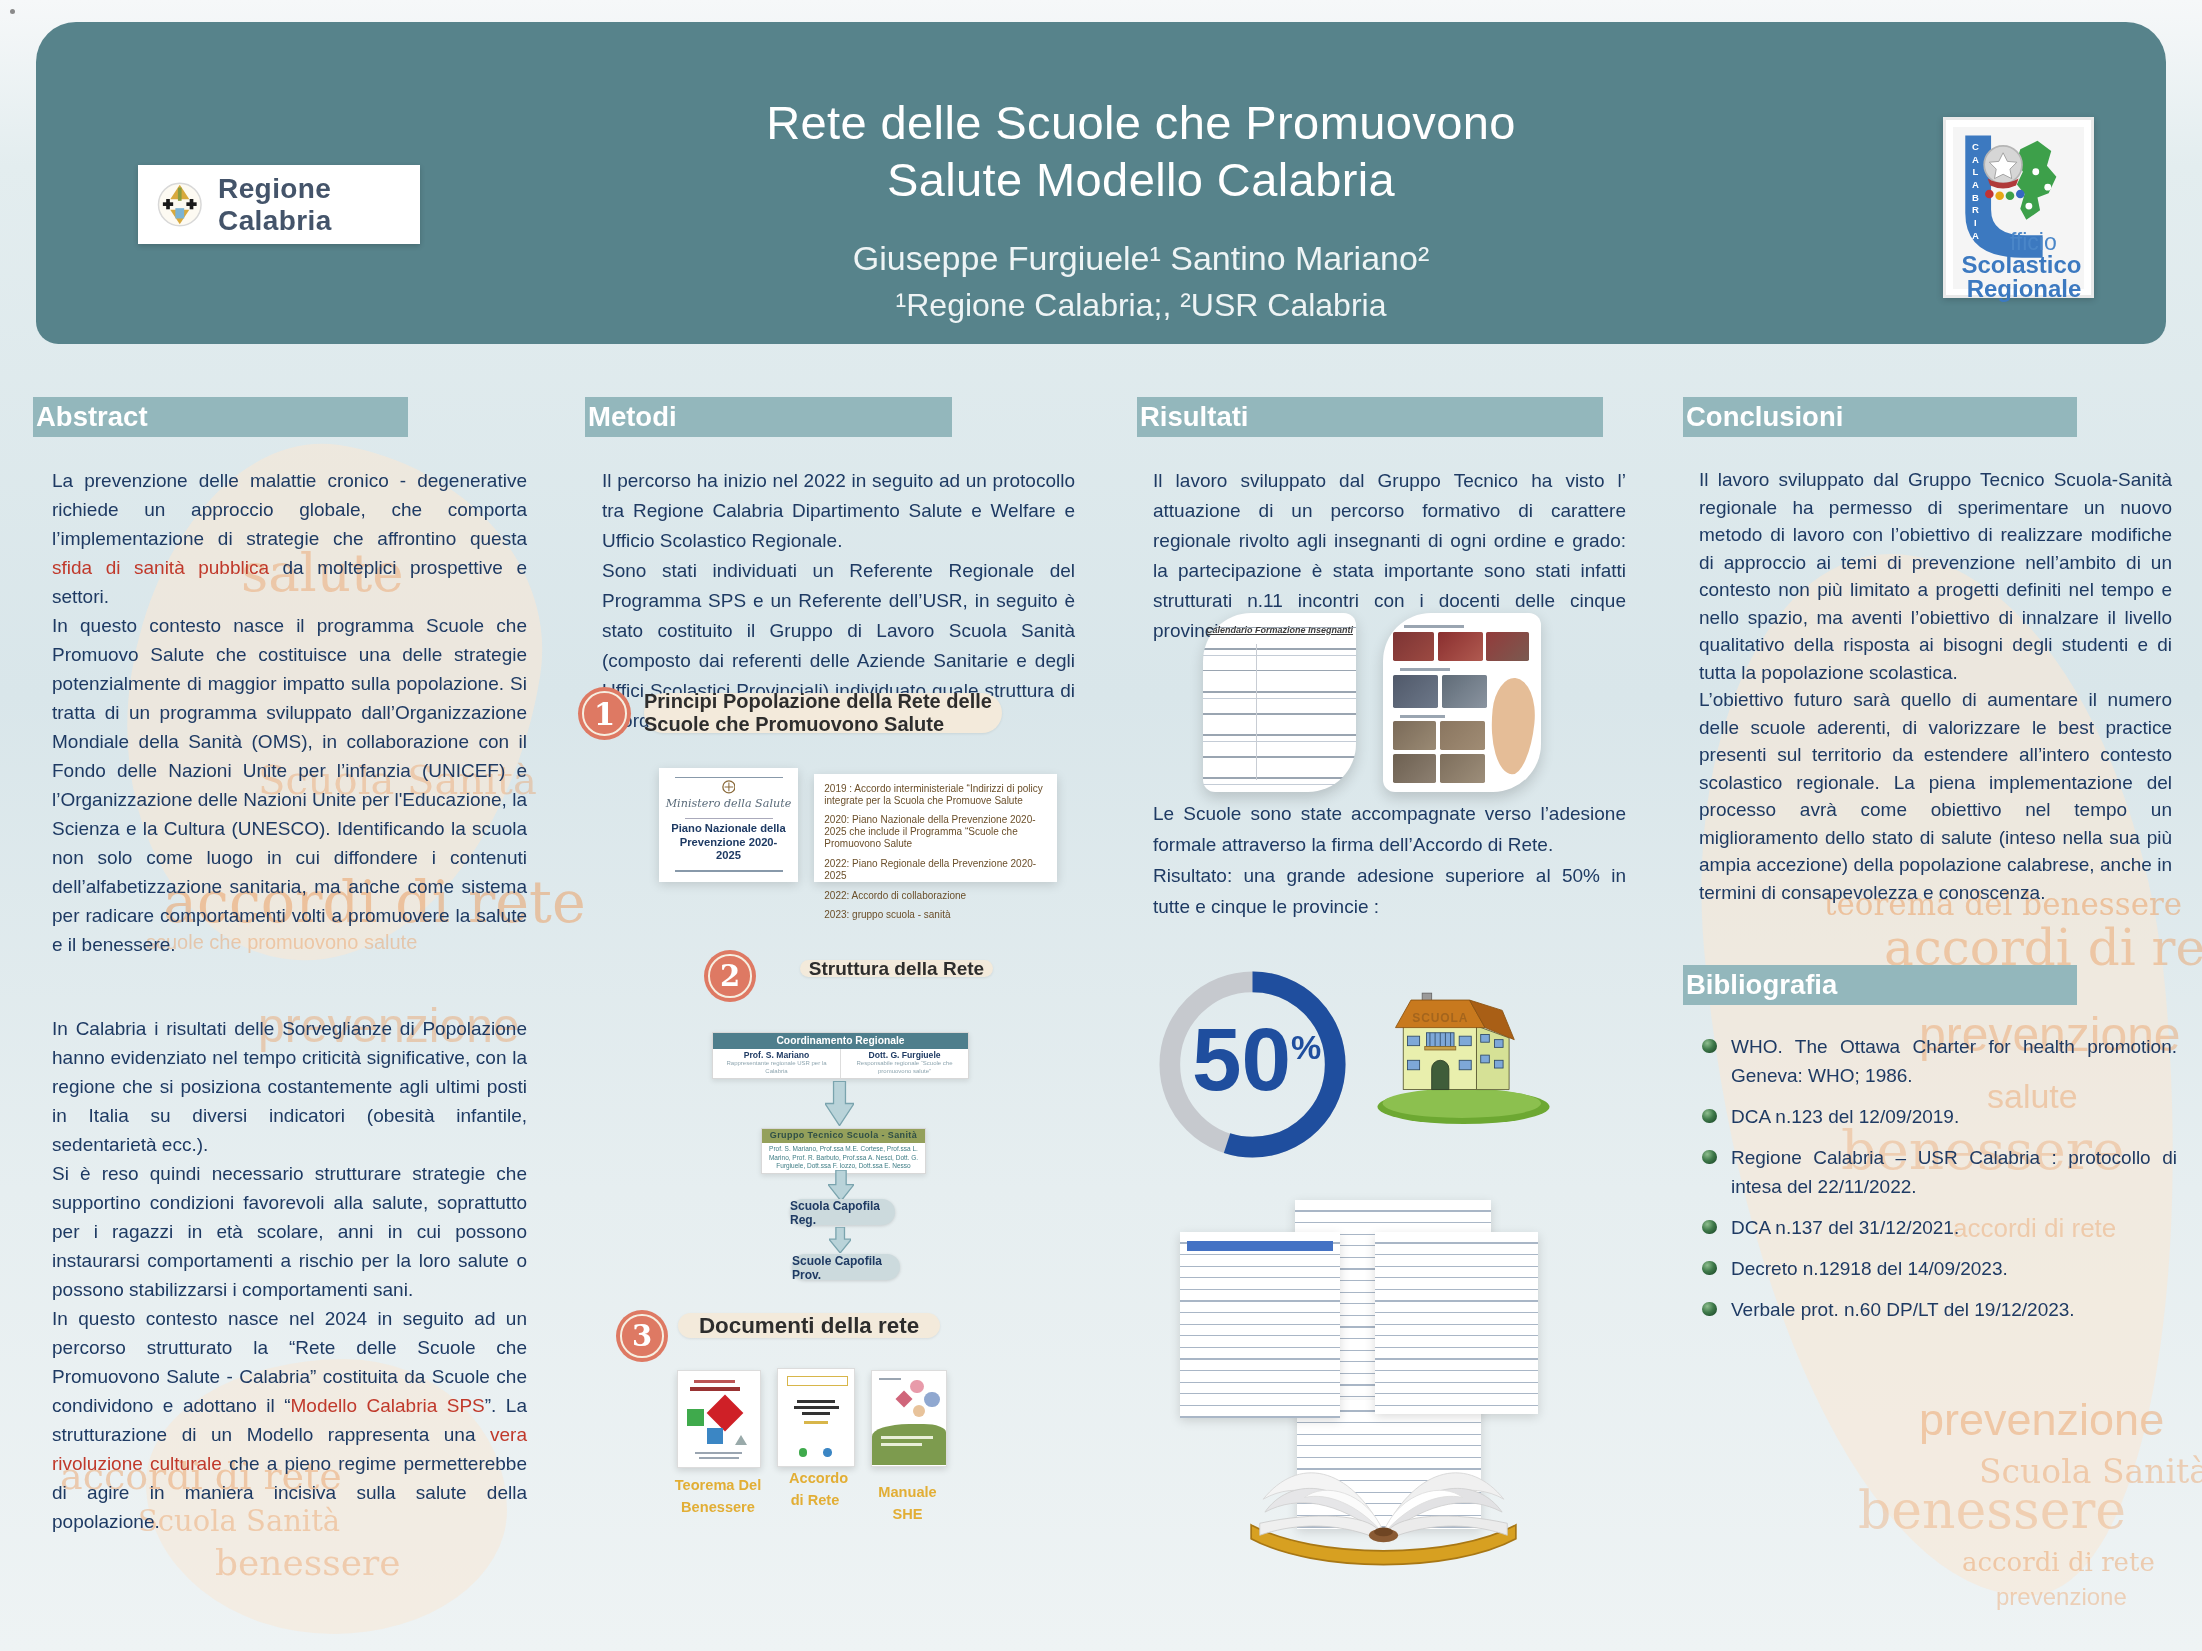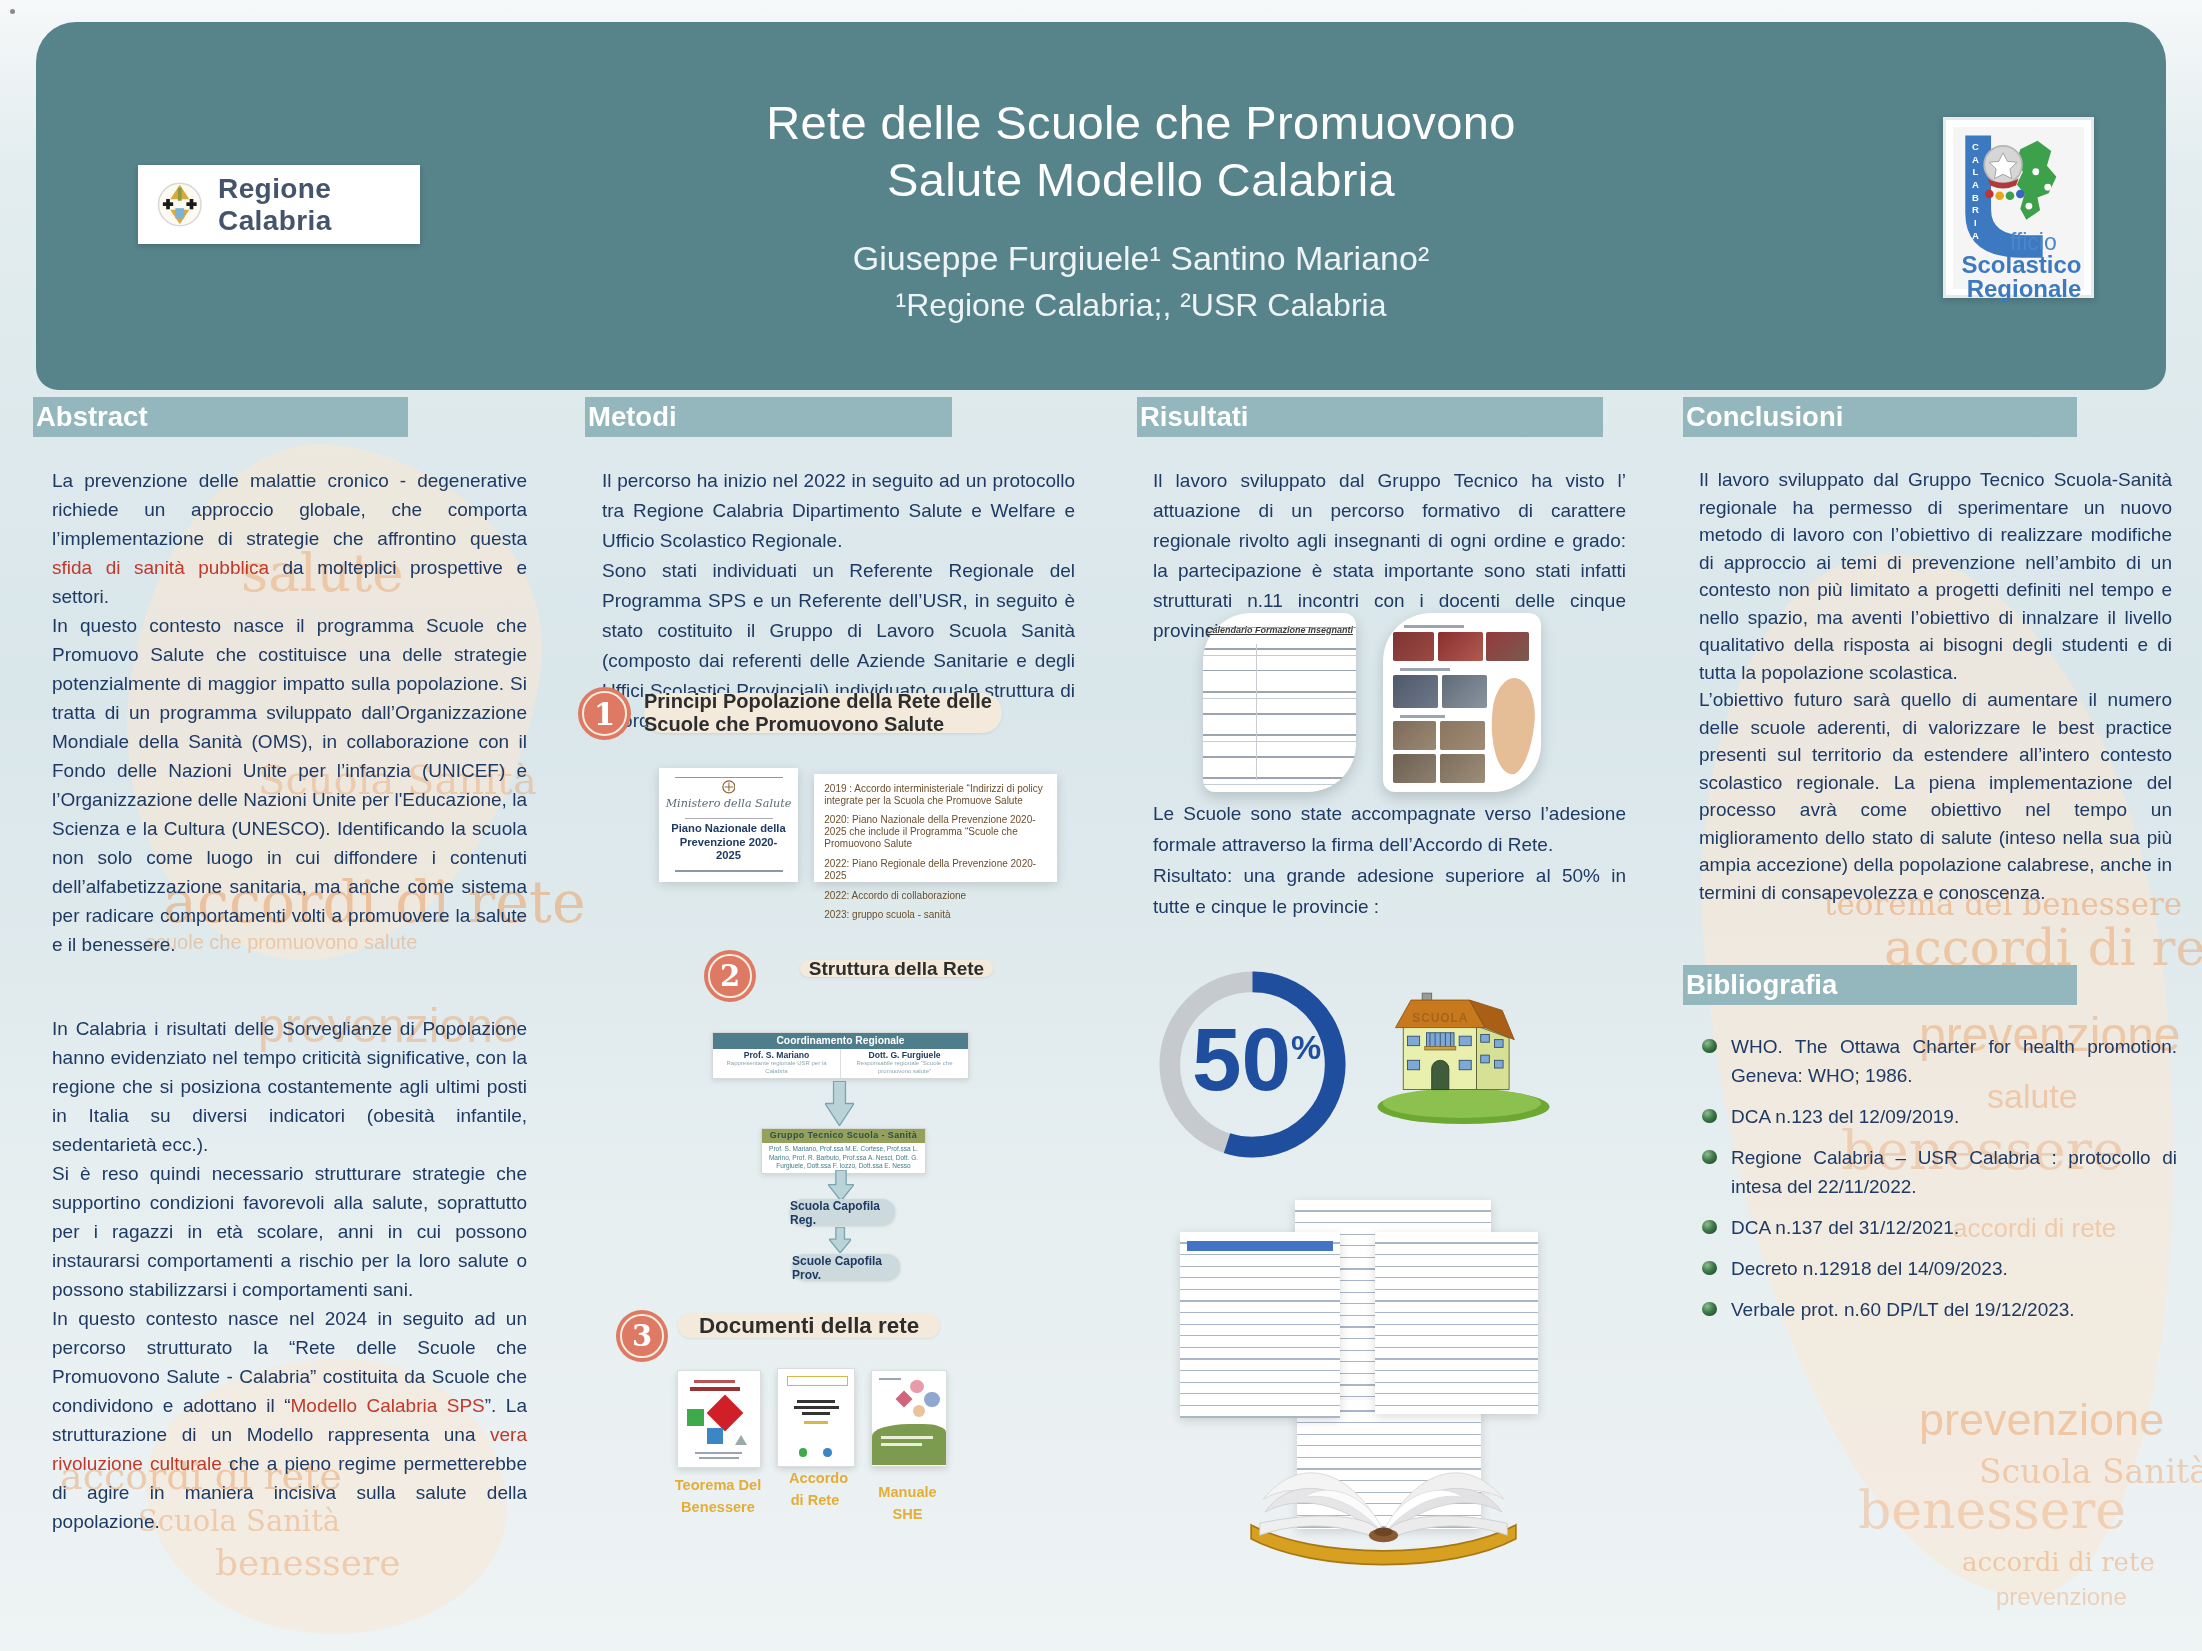--- a/index.html
+++ b/index.html
@@ -1,21 +1,21 @@
 <!DOCTYPE html>
 <html style="font-size:13.8px"><head>
 <meta charset="utf-8">
 <style>
   html,body{margin:0;padding:0;background:#fff;}
   .poster{position:relative;width:2203px;height:1652px;overflow:hidden;
     font-family:"Liberation Sans",sans-serif;
     background:linear-gradient(180deg,#f6f8f9 0%,#e3edef 10%,#d9e6ea 42%,#e6eef0 72%,#eef3f4 100%);}
   .abs{position:absolute;}
   .corner-dot{position:absolute;left:10.3px;top:8.6px;width:5.2px;height:5.2px;border-radius:50%;background:#8a8a8a;}
-  .header{position:absolute;left:36px;top:22.4px;width:2130px;height:368px;background:#57838b;border-radius:40px 40px 22.4px 22.4px;}
+  .header{position:absolute;left:36px;top:22.4px;width:2130px;height:322px;background:#57838b;border-radius:40px 40px 22.4px 22.4px;}
   .title{position:absolute;left:533px;top:72px;width:1144px;text-align:center;color:#ffffff;font-size:47px;line-height:57px;font-weight:400;letter-spacing:0.4px;}
   .authors{position:absolute;left:533px;top:217px;width:1144px;text-align:center;color:#eef4f5;font-size:34px;font-weight:300;}
   .affil{position:absolute;left:533px;top:265px;width:1144px;text-align:center;color:#eef4f5;font-size:32px;font-weight:300;}
   .logo-left{position:absolute;left:102px;top:143px;width:282px;height:79px;background:#ffffff;display:flex;align-items:center;gap:15.5px;padding-left:19px;box-sizing:border-box;box-shadow:0 1.7px 5.2px rgba(0,0,0,.18);}
   .logo-left .txt{font-size:28px;font-weight:bold;color:#44546a;letter-spacing:0.4px;}
   .logo-right{position:absolute;left:1907px;top:95px;width:151px;height:181px;background:#ffffff;border:3.4px solid #e9e9e9;box-sizing:border-box;box-shadow:0 1.7px 6.9px rgba(0,0,0,.2);}
   .usr-panel{position:absolute;left:6.9px;top:6.9px;right:6.9px;bottom:6.9px;background:#f5f5f5;}
   .usr-vert{position:absolute;left:17px;top:13.8px;writing-mode:vertical-rl;text-orientation:upright;color:#ffffff;font-size:9.5px;font-weight:bold;letter-spacing:1.7px;z-index:3;}
   .usr-t1{position:absolute;left:57px;top:102px;color:#4a86c8;font-size:23px;z-index:3;}
   .usr-t2{position:absolute;left:8.6px;top:124px;color:#3c79c0;font-size:24px;font-weight:bold;z-index:3;}

